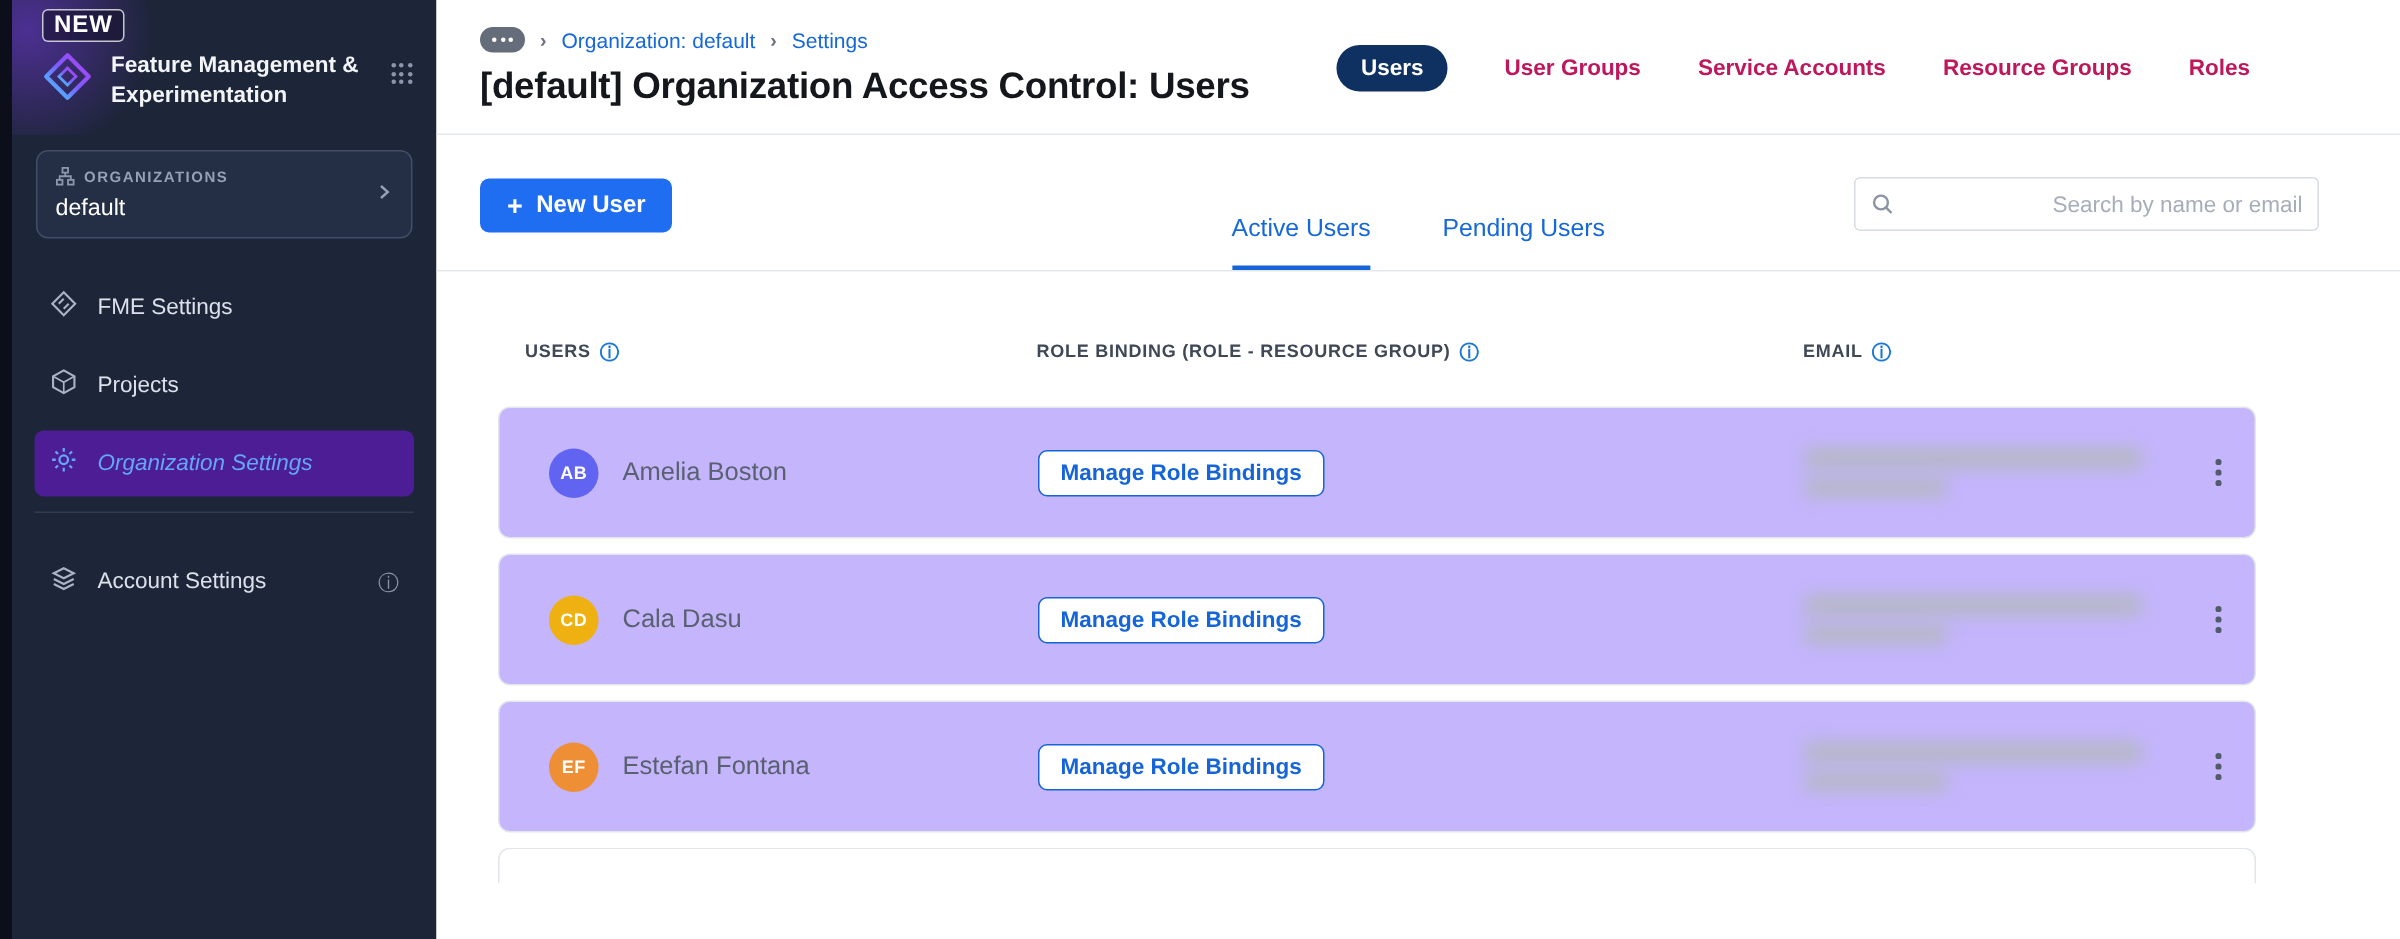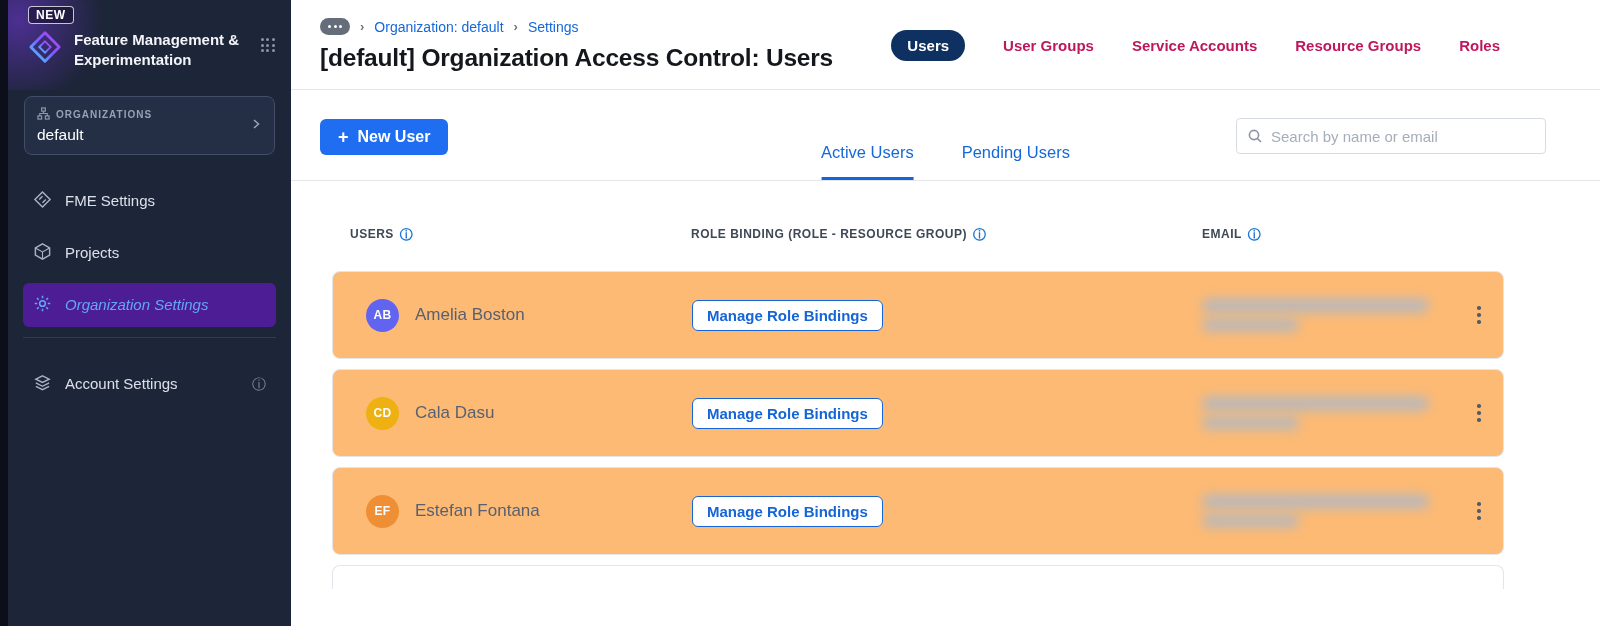--- a/index.html
+++ b/index.html
@@ -7,21 +7,21 @@
   body { font-family:"Liberation Sans", sans-serif; background:#ffffff; position:relative; font-size:14px; }
 
   
   .left-strip { position:absolute; left:0; top:0; width:8px; height:626px; background:#0c0f1a; }
 
   
   .sidebar { position:absolute; left:8px; top:0; width:283px; height:626px; background:#1d2538; color:#dbe0ea; overflow:hidden; }
   .sidebar::before { content:""; position:absolute; left:-30px; top:-30px; width:150px; height:120px;
     background:radial-gradient(circle at 40px 50px, rgba(124,58,237,.5), transparent 65%); pointer-events:none; }
   .sb-header { position:relative; padding:6px 16px 16px 20px; }
-  .new-badge { display:inline-block; font-size:12px; font-weight:700; letter-spacing:.6px; color:#ffffff;
+  .new-badge { display:inline-block; font-size:16px; font-weight:700; letter-spacing:.6px; color:#ffffff;
     border:1px solid rgba(255,255,255,.75); border-radius:4px; padding:1px 7px; background:rgba(18,14,40,.55); }
   .brand-row { display:flex; gap:12px; margin-top:6px; align-items:flex-start; }
   .brand-title { flex:1; font-size:15px; font-weight:700; color:#f2f4f8; line-height:1.32; }
   .apps-icon { margin-top:8px; display:grid; grid-template-columns:repeat(3,3px); grid-gap:2.6px; cursor:pointer; }
   .apps-icon i { width:3px; height:3px; border-radius:50%; background:#8b95ab; }
 
   .org-box { margin:10px 16px 0; background:#242e45; border:1px solid #434d68; border-radius:8px;
     padding:10px 12px; position:relative; cursor:pointer; }
   .org-label-row { display:flex; align-items:center; gap:6px; }
   .org-label { font-size:10px; font-weight:700; letter-spacing:1px; color:#97a0b4; }
@@ -55,38 +55,38 @@
   .new-user-btn { position:absolute; left:29px; top:29px; height:36px; padding:0 18px; background:#1f6ef2; color:#ffffff;
     border:none; border-radius:6px; font-family:"Liberation Sans",sans-serif; font-size:16px; font-weight:700;
     display:flex; align-items:center; gap:9px; cursor:pointer; }
   .new-user-btn .plus { font-size:18px; font-weight:700; line-height:1; }
   .mid-tabs { position:absolute; left:50%; transform:translateX(-50%); bottom:0; display:flex; gap:48px; }
   .mid-tab { font-size:16.5px; color:#1668d9; padding-bottom:15px; border-bottom:3px solid transparent; cursor:pointer; white-space:nowrap; }
   .mid-tab.active { border-bottom-color:#1565d8; font-weight:500; }
   .search-wrap { position:absolute; right:54px; top:28px; width:310px; height:36px; }
   .search-wrap svg { position:absolute; left:11px; top:10px; }
   .search-input { width:100%; height:100%; border:1px solid #d7dbe2; border-radius:4px; padding:0 10px 0 34px;
-    font-family:"Liberation Sans",sans-serif; font-size:15px; color:#333; outline:none; }
+    font-family:"Liberation Sans",sans-serif; font-size:15px; color:#333; outline:none;text-align:right; }
   .search-input::placeholder { color:#a6adba; }
 
   .list-section { padding:20px 96px 0 41px; }
   .totals-row { display:flex; align-items:center; justify-content:space-between; }
   .total-label { font-size:17px; font-weight:700; color:#14181f; }
   .sort-box { display:flex; align-items:center; gap:10px; height:38px; padding:0 13px; border:1px solid #d7dbe2;
     border-radius:6px; background:#fff; cursor:pointer; }
   .sort-glyph { font-size:15px; color:#2a3442; }
   .sort-label { font-size:14.5px; color:#333c4a; }
 
   .grid-cols { display:grid; grid-template-columns:359px 511px 1fr 48px; align-items:center; }
   .col-header-row { margin-top:26px; }
   .col-header { font-size:12px; font-weight:700; letter-spacing:.5px; color:#3f4856; display:flex; align-items:center; gap:6px; }
   .col-header.first { padding-left:18px; }
   .info-i { color:#1c77d4; font-size:13px; line-height:1; cursor:pointer; }
 
-  .row-card { margin-top:10px; height:88px; background:#fdba74; border:1px solid #e2e5ea; border-radius:8px; }
+  .row-card { margin-top:10px; height:88px; background:#c4b5fd; border:1px solid #e2e5ea; border-radius:8px; }
   .row-card.first { margin-top:30px; }
   .cell-user { display:flex; align-items:center; padding-left:33px; }
   .avatar { width:33px; height:33px; border-radius:50%; color:#fff; font-size:12px; font-weight:700;
     display:flex; align-items:center; justify-content:center; letter-spacing:.3px; flex:none; }
   .user-name { margin-left:16px; font-size:17px; color:#596170; }
   .manage-btn { height:31px; padding:0 14px; background:#fff; border:1.5px solid #1565d8; border-radius:6px;
     color:#1565d8; font-family:"Liberation Sans",sans-serif; font-size:15px; font-weight:600; cursor:pointer; }
   .cell-email { display:flex; flex-direction:column; align-items:flex-start; }
   .blur-line { display:block; background:#b3b8c0; filter:blur(6px); border-radius:3px; }
   .blur-a { width:225px; height:13px; }

